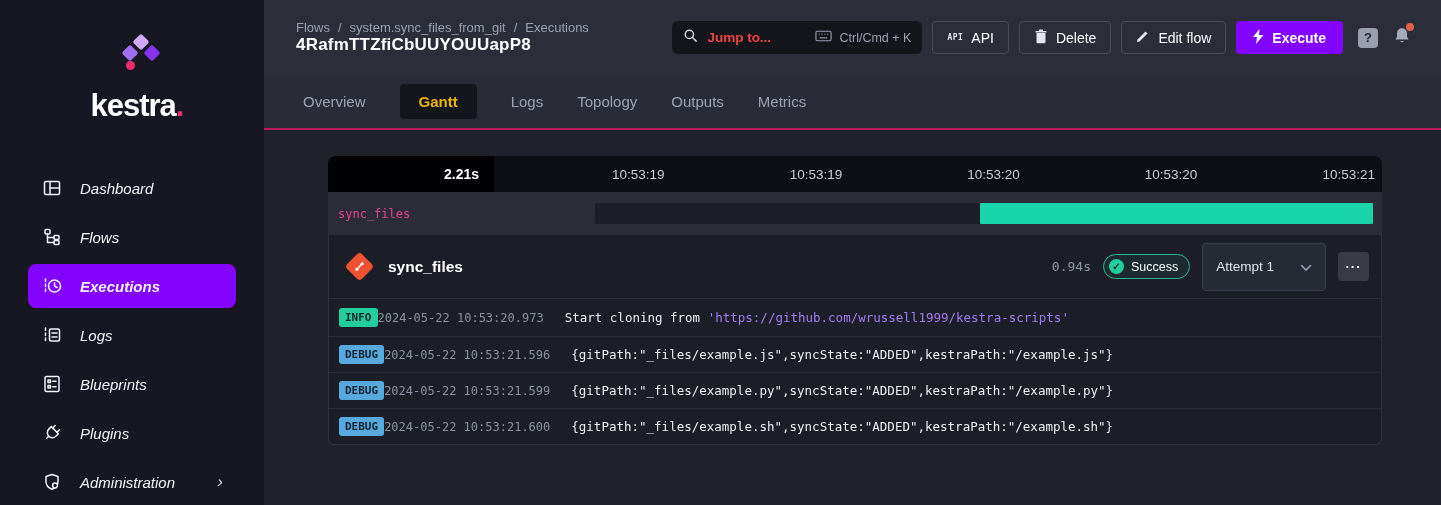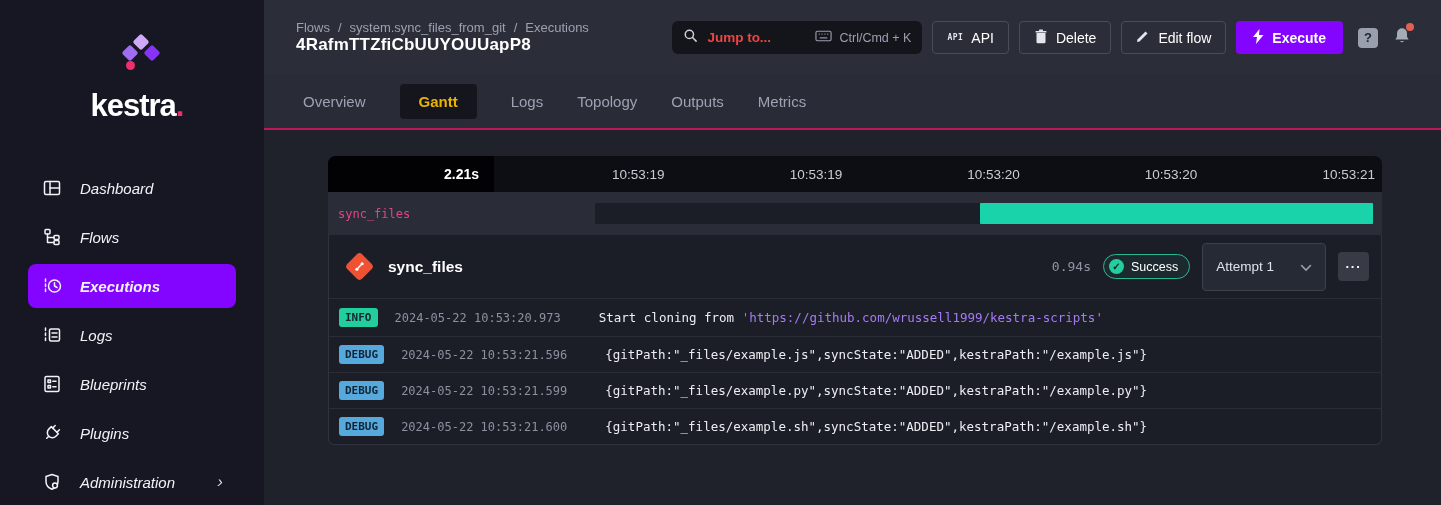--- a/index.html
+++ b/index.html
@@ -89,21 +89,21 @@
                       font-size:10px; font-weight:700; display:flex; align-items:center; justify-content:center; }
   .status-pill .st { font-size:12.5px; color:#fff; }
   .attempt-select { display:flex; align-items:center; gap:26px; height:48px; padding:0 13px;
                     background:#262a34; border:1px solid #3d404d; border-radius:4px; cursor:pointer; }
   .attempt-select .al { font-size:13.5px; color:#dfe2ea; }
   .attempt-select svg { stroke:#9aa0af; fill:none; stroke-width:1.6; stroke-linecap:round; }
   .more-btn { width:31px; height:29px; background:#383b45; border:none; border-radius:4px; color:#fff;
               font-size:13px; font-weight:700; letter-spacing:1px; cursor:pointer; line-height:1; }
 
   
-  .log-row { display:flex; align-items:center; border-top:1px solid #2a2d37; height:36px; padding:0 10px;gap:17px; }
+  .log-row { display:flex; align-items:center; border-top:1px solid #2a2d37; height:36px; padding:0 10px; }
   .log-row.first { height:38px; }
   .lvl-badge { font-family:"DejaVu Sans Mono",monospace; font-size:11px; font-weight:700; color:#132430;
                border-radius:3px; padding:3px 6px; flex-shrink:0; }
   .lvl-badge.info  { background:#21ce9c; }
   .lvl-badge.debug { background:#55a9dd; }
   .log-ts  { font-family:"DejaVu Sans Mono",monospace; font-size:12px; color:#8c90a0; white-space:pre; }
   .log-msg { font-family:"DejaVu Sans Mono",monospace; font-size:12.5px; color:#eceef3; margin-left:21px; white-space:pre; }
   .log-msg .lnk { color:#a47bf5; cursor:pointer; }
 </style>
 </head>

